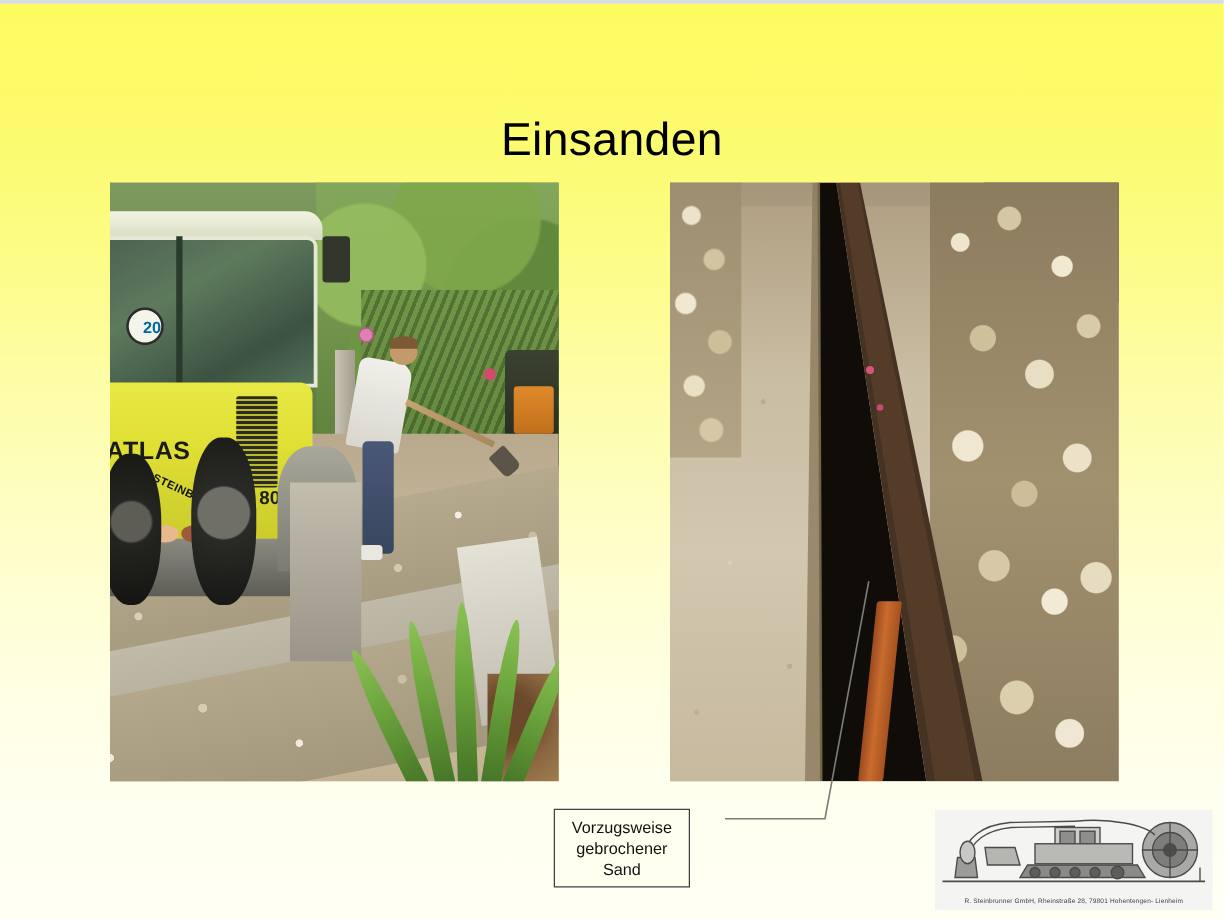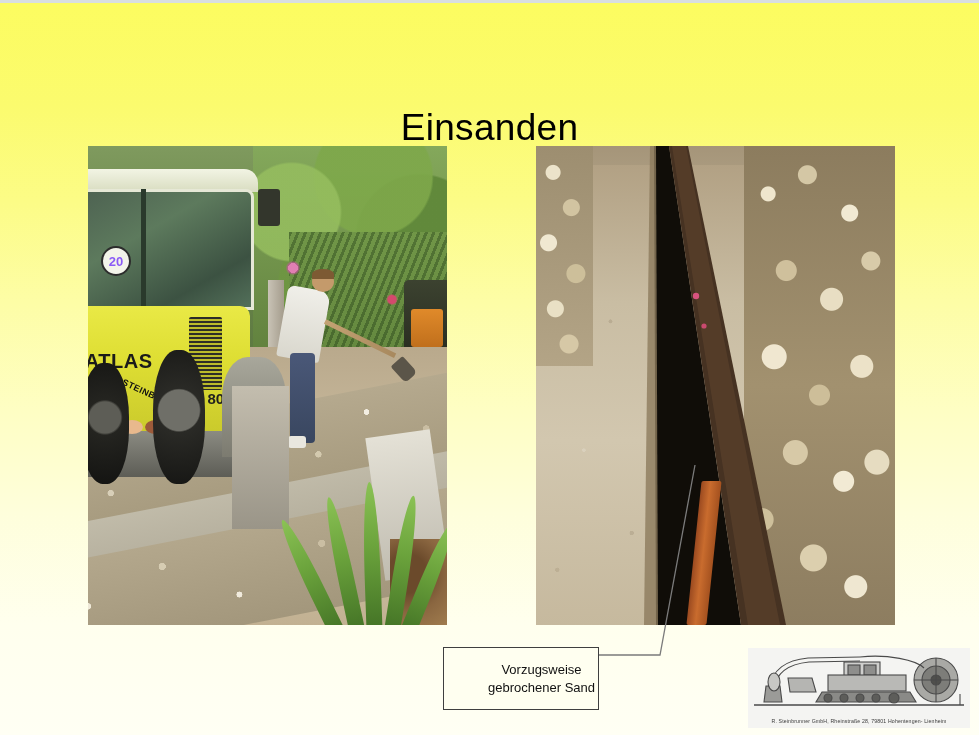--- a/index.html
+++ b/index.html
@@ -28,21 +28,21 @@
         #ffffee 85%,
         #fffff4 100%);
     box-sizing: border-box;
     border-top: 3px solid #d8dee0;
   }
 
   
   #slide-title {
     position: absolute;
     left: 0;
-    top: 80px;
+    top: 64px;
     width: 979px;
     text-align: center;
     font-size: 37px;
     font-weight: normal;
     letter-spacing: 0.3px;
     color: #000000;
     font-family: "Liberation Sans", sans-serif;
     line-height: 1.1;
   }
 
@@ -128,24 +128,24 @@
   .l-glass-bar {
     position: absolute; left: 30%; top: 10%; width: 5px; height: 36%;
     background: #2a3a2c;
   }
   .l-disc {
     position: absolute; left: 10%; top: 27%; width: 30px; height: 30px;
     border-radius: 50%;
     background: #f3f4ea;
     border: 2px solid #2c2c2c;
     box-sizing: border-box;
-    color: #8b5cf6;
+    color: #0369a1;
     font-size: 13px;
     font-weight: bold;
-    text-align: center;
+    text-align: right;
     line-height: 27px;
     font-family: "Liberation Sans", sans-serif;
   }
   .l-hood {
     position: absolute; left: 0; top: 45%; width: 84%; height: 40%;
     background: linear-gradient(to bottom, #e9e946 0%, #dede33 40%, #c8c82b 100%);
     border-radius: 2px 10px 4px 3px;
   }
   .l-atlas {
     position: absolute; left: 2%; top: 58%;
@@ -383,21 +383,21 @@
     background: linear-gradient(to right, #9b4a20, #c96c2e 45%, #a4511f);
     transform: skewX(-6deg);
     border-radius: 2px;
   }
 
   
   #callout {
     position: absolute;
     left: 443px;
     top: 644px;
-    width: 156px;
+    width: 109px;
     height: 63px;
     background: #fffff0;
     border: 1px solid #3f3f3f;
     box-sizing: border-box;
     display: flex;
     align-items: center;
     justify-content: flex-end;
   }
   #callout-text {
     font-size: 13px;

